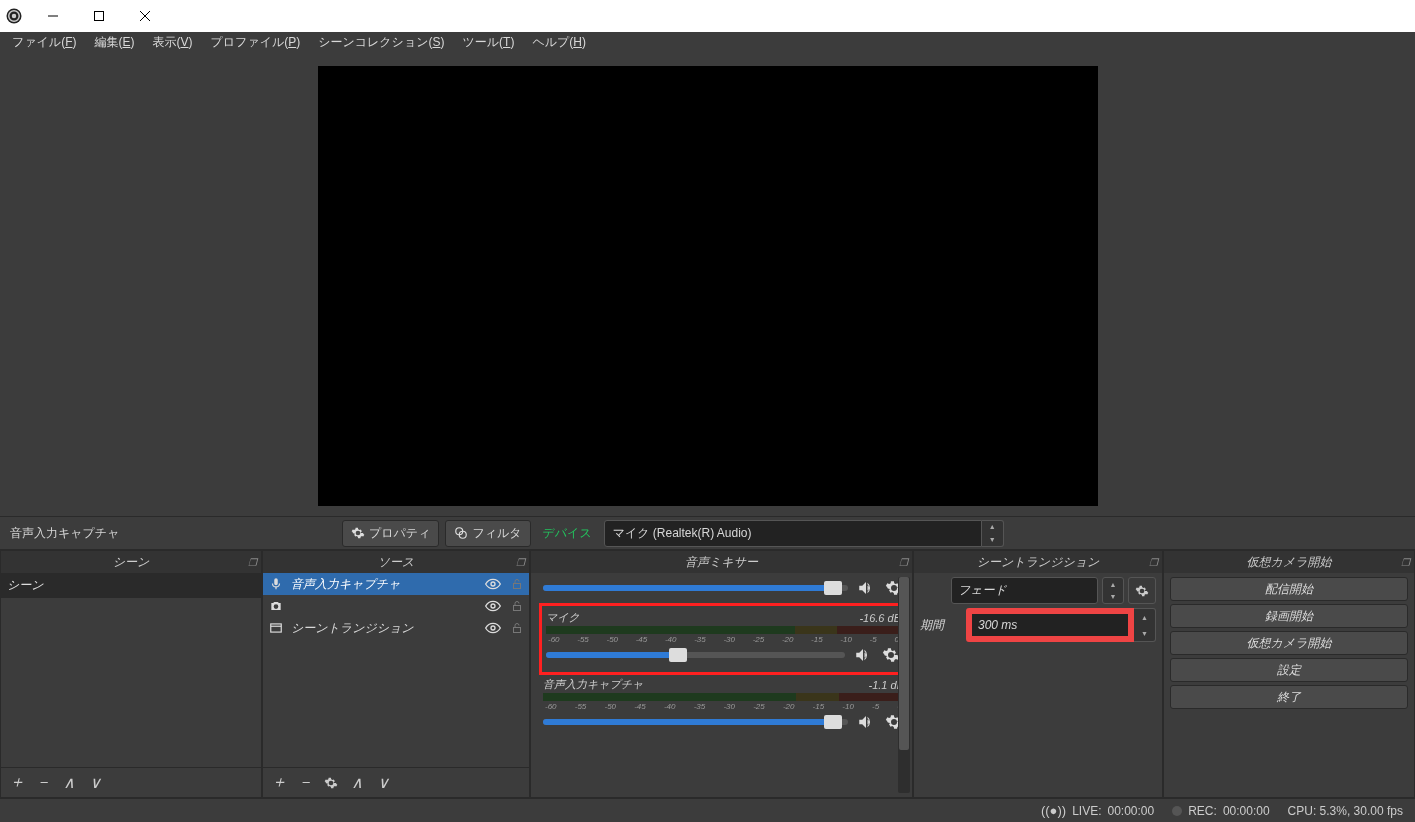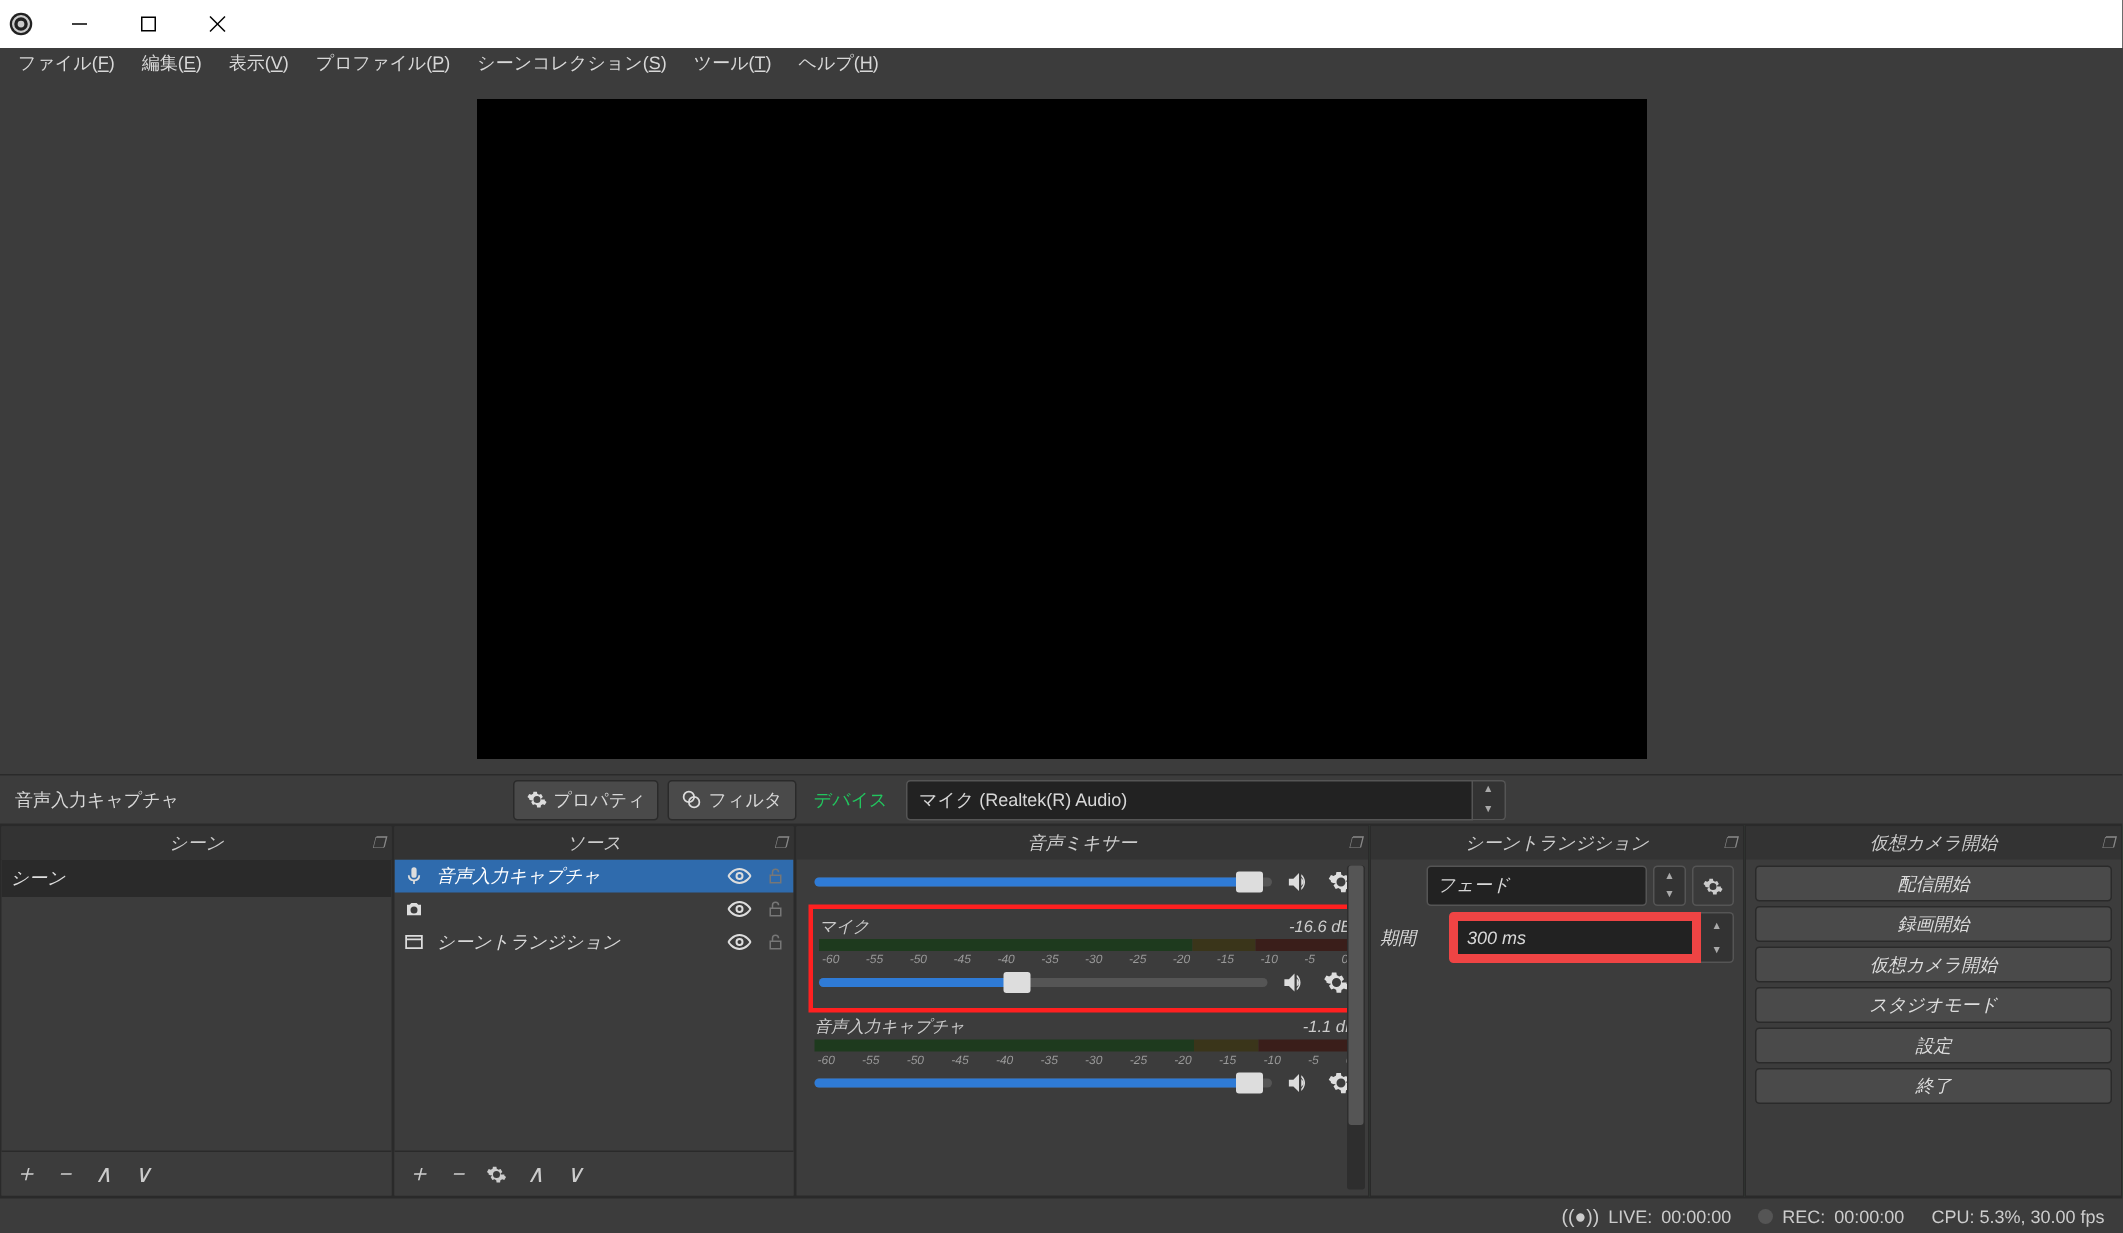--- a/index.html
+++ b/index.html
@@ -427,21 +427,20 @@
 
   <div class="dock controls">
     <div class="dock-header">
       <span>仮想カメラ開始</span>
       <span class="popout">❐</span>
     </div>
     <div class="dock-body body-inner" id="controls-body">
         <div class="ctrl-btn">配信開始</div>
         <div class="ctrl-btn">録画開始</div>
         <div class="ctrl-btn">仮想カメラ開始</div>
-        <div class="ctrl-btn">スタジオモード</div>
         <div class="ctrl-btn">設定</div>
         <div class="ctrl-btn">終了</div>
       </div>
   </div>
 
 </div>
 
 <div class="statusbar">
   <div class="stat-item">
     <span class="live-icon">((●))</span>

